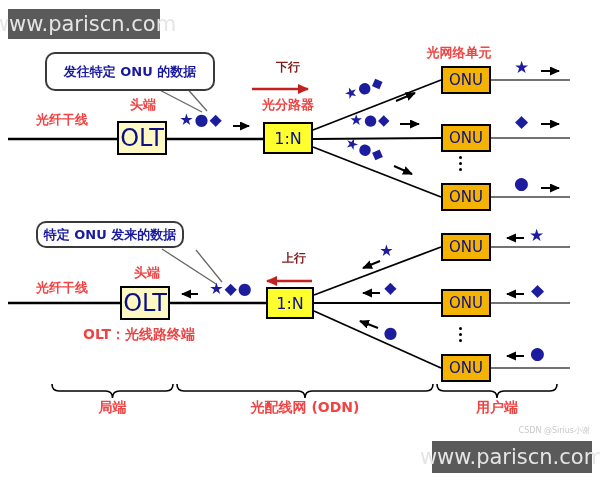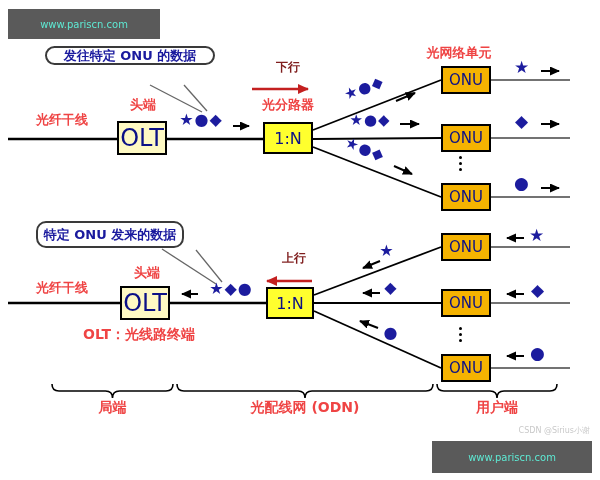--- a/index.html
+++ b/index.html
@@ -12,22 +12,22 @@
   .sym{position:absolute;color:#1c1c9e;font-weight:bold;font-size:16px;text-align:center;
        white-space:nowrap;z-index:2;line-height:1.1;letter-spacing:1px;}
   .box{position:absolute;box-sizing:border-box;border:2px solid #000;display:flex;
        align-items:center;justify-content:center;font-weight:normal;color:#0b1086;z-index:3;}
   .olt{background:#fef9c3;font-size:24px;}
   .spl{background:#ffff2e;font-size:16px;}
   .onu{background:#f5b301;font-size:15px;}
   .callout{position:absolute;box-sizing:border-box;border:2px solid #3a3a3a;border-radius:10px;
        background:#fff;display:flex;align-items:center;justify-content:center;font-weight:bold;
        color:#1a1a9e;font-size:13px;z-index:3;white-space:nowrap;}
-  .wm{position:absolute;background:#5a5a5a;color:#5eead4;display:flex;align-items:center;
-      justify-content:center;font-size:10px;z-index:5;}
+  .wm{position:absolute;background:#5a5a5a;color:#e5e5e5;display:flex;align-items:center;
+      justify-content:center;font-size:21px;z-index:5;}
   .credit{position:absolute;color:#c9c9c9;font-size:8px;z-index:5;text-align:right;}
   .vdots{position:absolute;display:flex;flex-direction:column;gap:3px;align-items:center;z-index:2;}
   .vdots i{width:3px;height:3px;background:#000;border-radius:50%;}
 </style>
 </head>
 <body>
 
 <div class="stage">
 
   <svg class="layer" width="600" height="480" viewBox="0 0 600 480">
@@ -100,21 +100,21 @@
       <path d="M52,384 Q52,391 59,391 L105.5,391 Q112.5,391 112.5,398 Q112.5,391 119.5,391 L166,391 Q173,391 173,384"></path>
       <path d="M177,384 Q177,391 184,391 L298,391 Q305,391 305,398 Q305,391 312,391 L426,391 Q433,391 433,384"></path>
       <path d="M437,384 Q437,391 444,391 L490,391 Q497,391 497,398 Q497,391 504,391 L550,391 Q557,391 557,384"></path>
     </g>
   </svg>
 
   <div class="wm" style="left:8px;top:9px;width:152px;height:30px;">www.pariscn.com</div>
   <div class="credit" style="left:498px;top:425px;width:92px;">CSDN @Sirius小谢</div>
   <div class="wm" style="left:432px;top:441px;width:160px;height:32px;">www.pariscn.com</div>
 
-  <div class="callout" style="left:45px;top:46px;width:170px;height:19px;">发往特定 ONU 的数据</div>
+  <div class="callout" style="left:45px;top:52px;width:170px;height:39px;">发往特定 ONU 的数据</div>
   <div class="lbl red" style="left:260px;top:60px;width:56px;">下行</div>
   <div class="lbl" style="left:413px;top:45px;width:92px;">光网络单元</div>
   <div class="lbl" style="left:120px;top:97px;width:46px;">头端</div>
   <div class="lbl" style="left:28px;top:112px;width:68px;">光纤干线</div>
   <div class="box olt" style="left:117px;top:121px;width:50px;height:34px;">OLT</div>
   <div class="sym" style="left:172px;top:111px;width:58px;">★●◆</div>
   <div class="lbl" style="left:256px;top:97px;width:64px;">光分路器</div>
   <div class="box spl" style="left:263px;top:122px;width:50px;height:32px;">1:N</div>
 
   <div class="sym" style="left:336px;top:80px;width:56px;font-size:15px;transform:rotate(-21deg);">★●◆</div>

